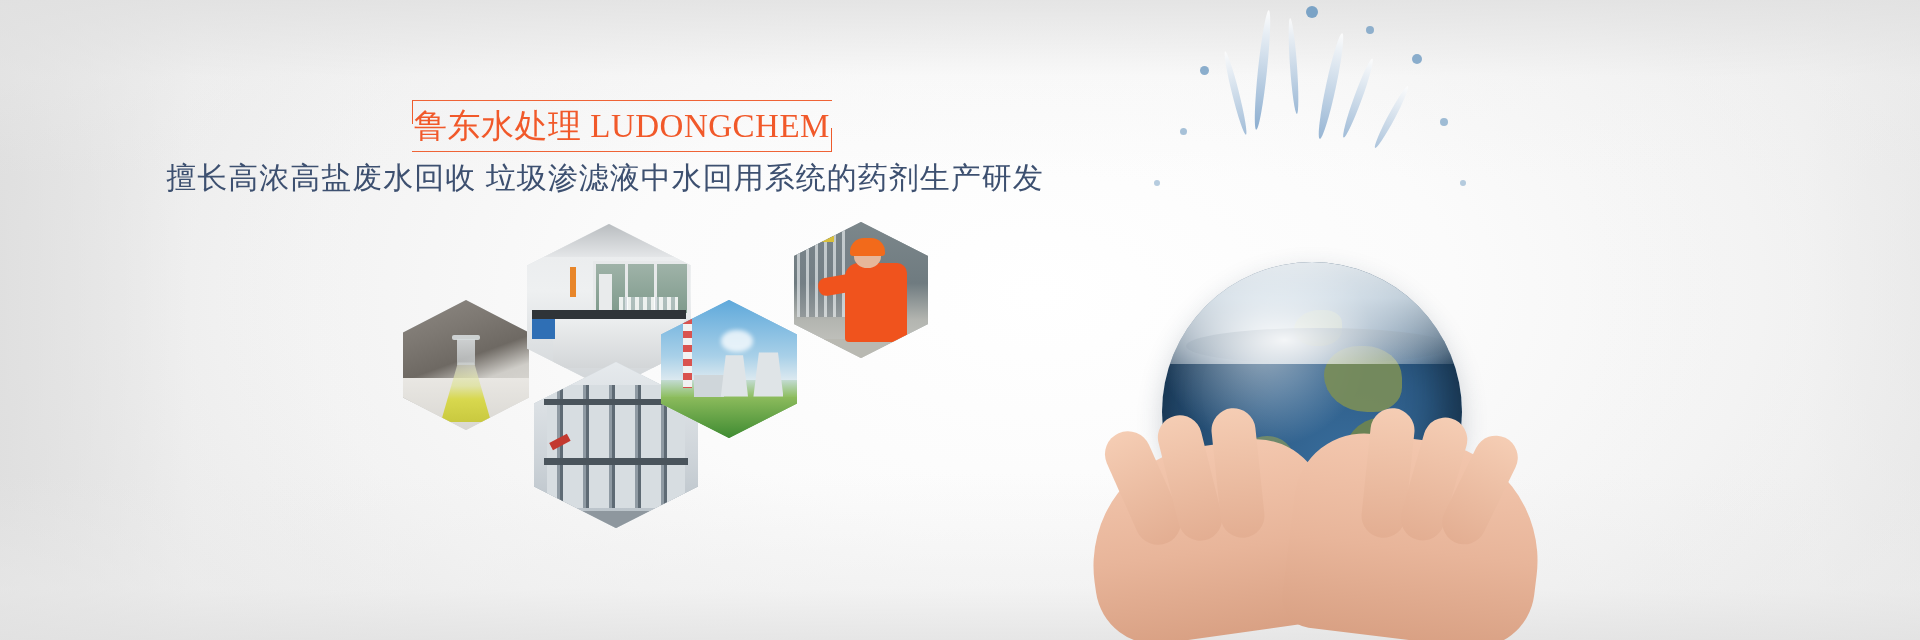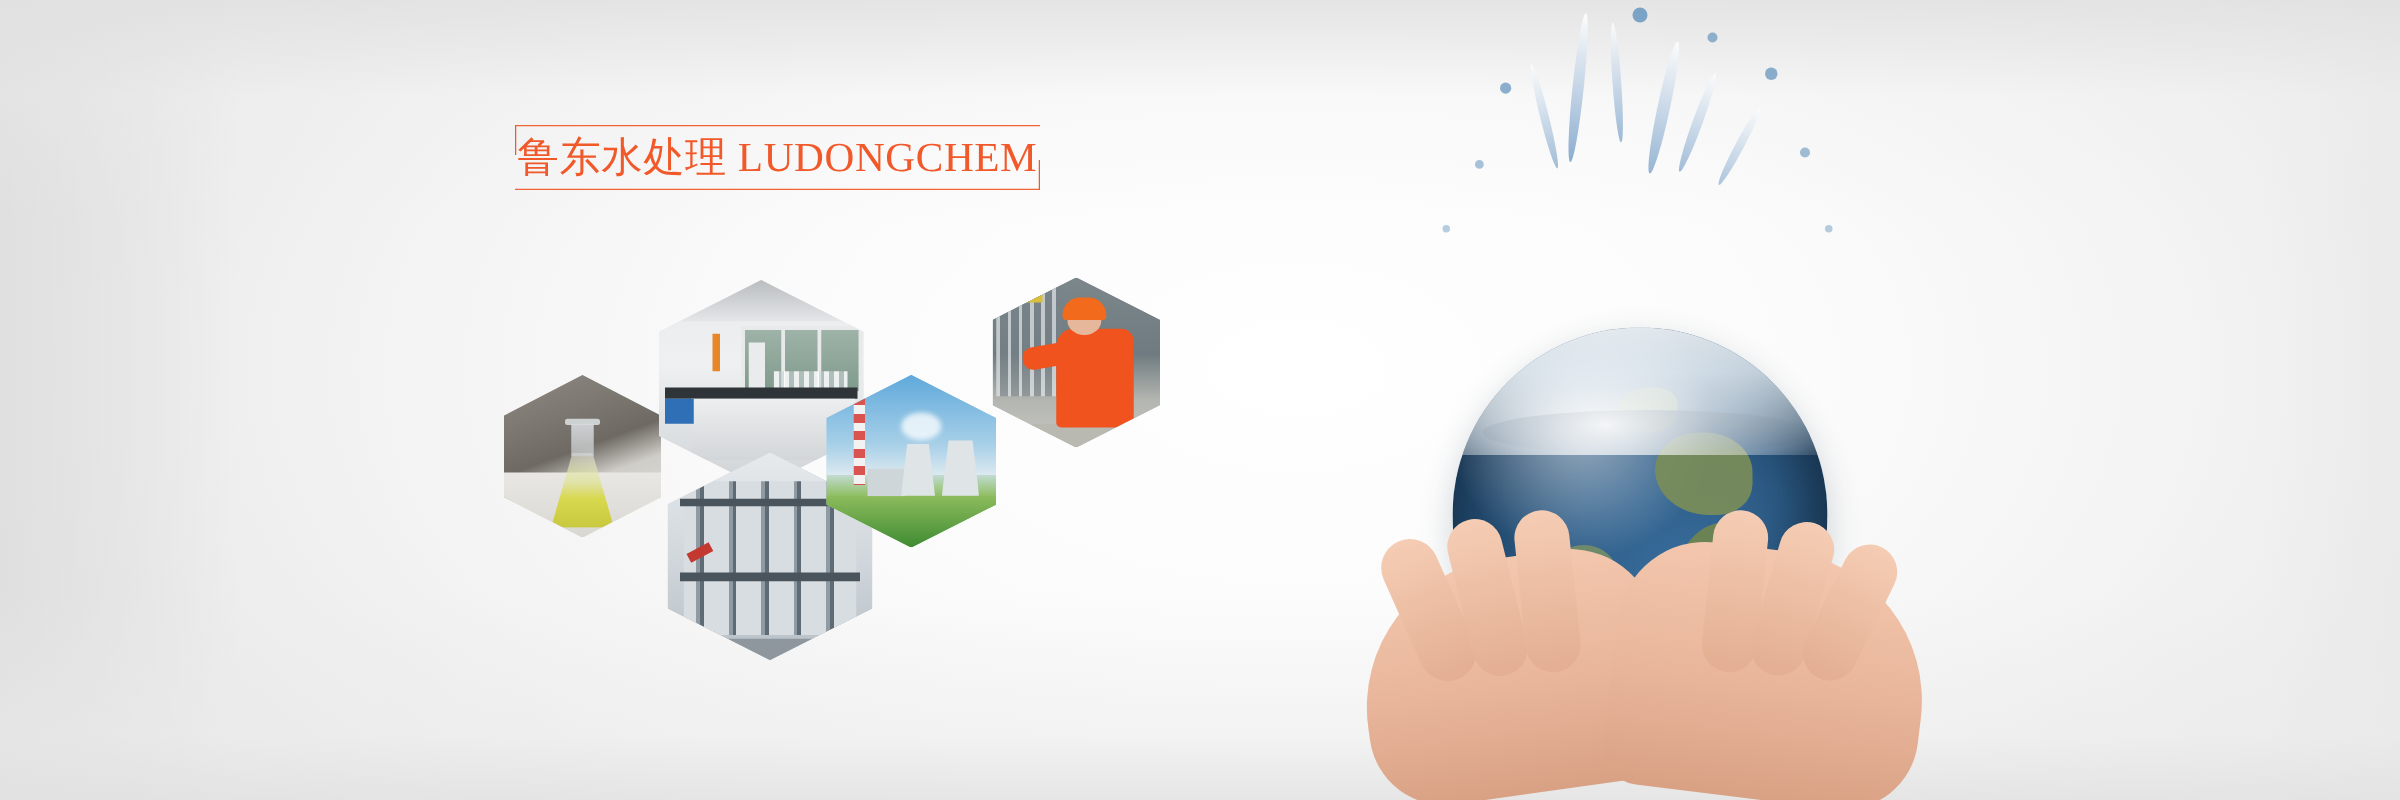--- a/index.html
+++ b/index.html
@@ -198,20 +198,21 @@
   <div id="vignette"></div>
 
   <div id="title-block">
     <div id="title-rule-top"></div>
     <div id="bracket-left"></div>
     <div id="main-title">鲁东水处理 LUDONGCHEM</div>
     <div id="title-rule-bottom"></div>
     <div id="bracket-right"></div>
   </div>
 
+  <div id="subtitle">擅长高浓高盐废水回收 垃圾渗滤液中水回用系统的药剂生产研发</div>
 
   <div id="hex-cluster">
 
 
     <div class="hex" id="hex-flask">
       <div class="inner">
         <div class="flask-table"></div>
         <div class="flask-body"></div>
         <div class="flask-neck"></div>
         <div class="flask-lip"></div>

